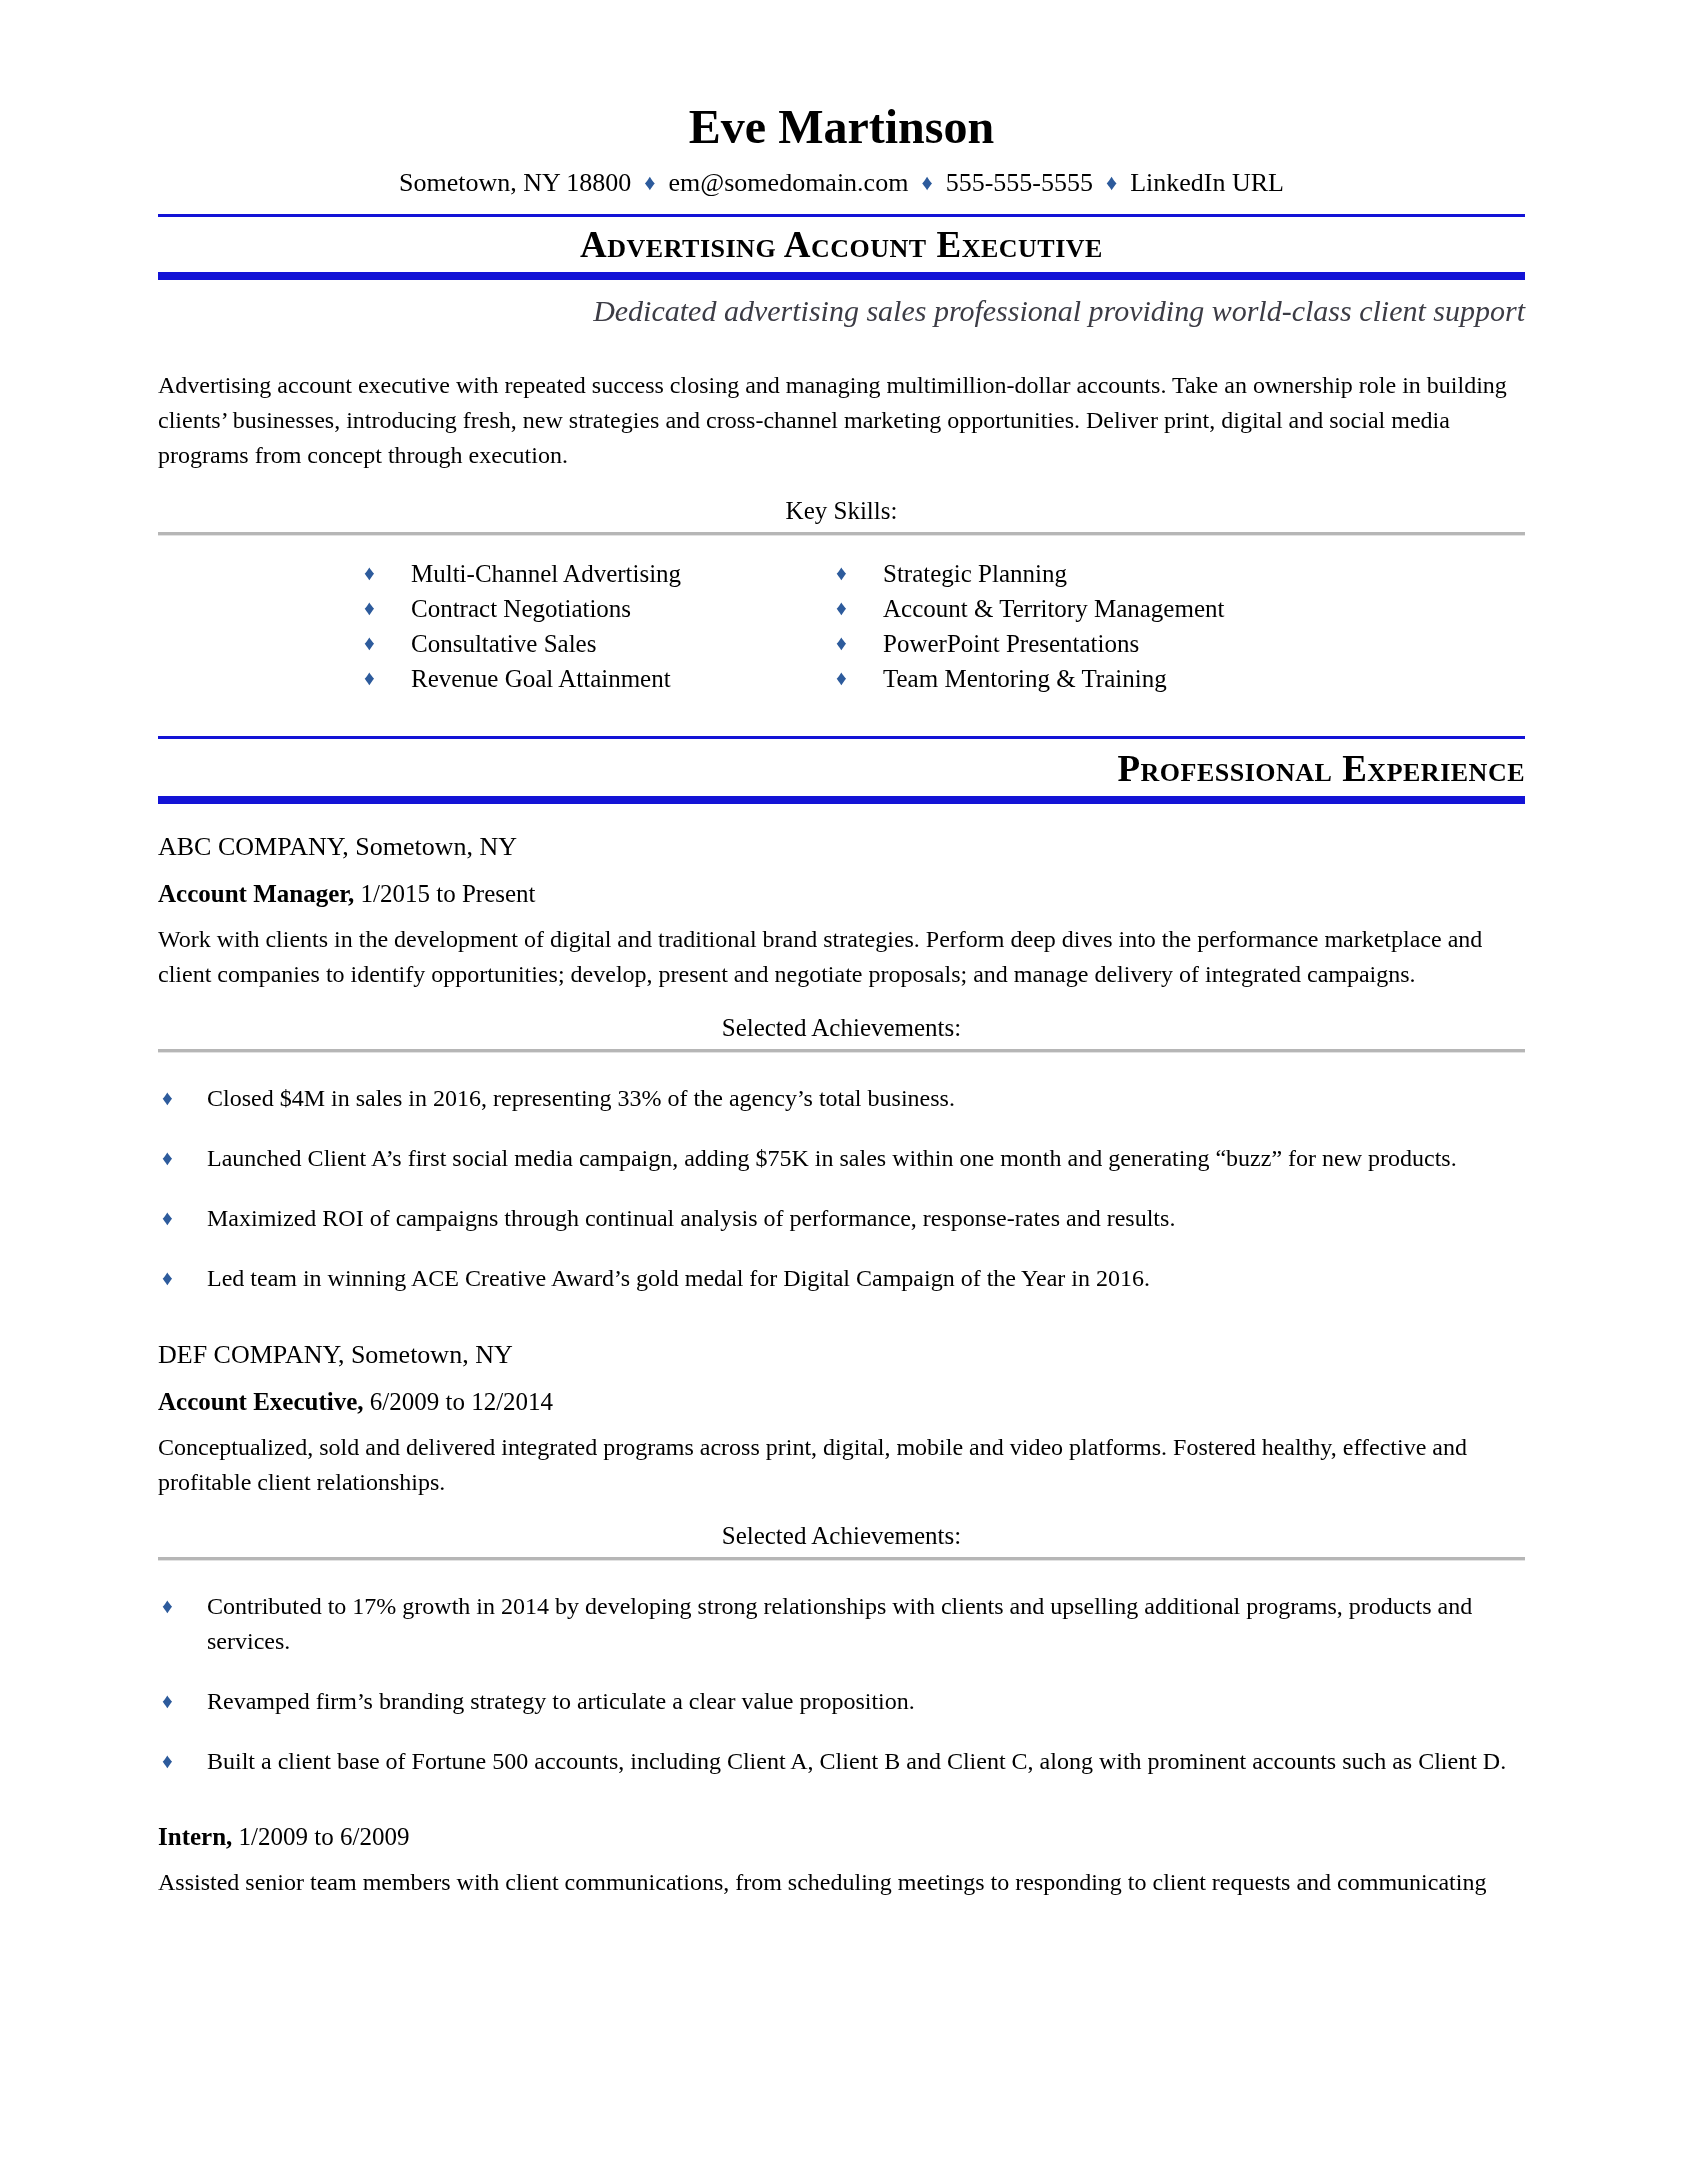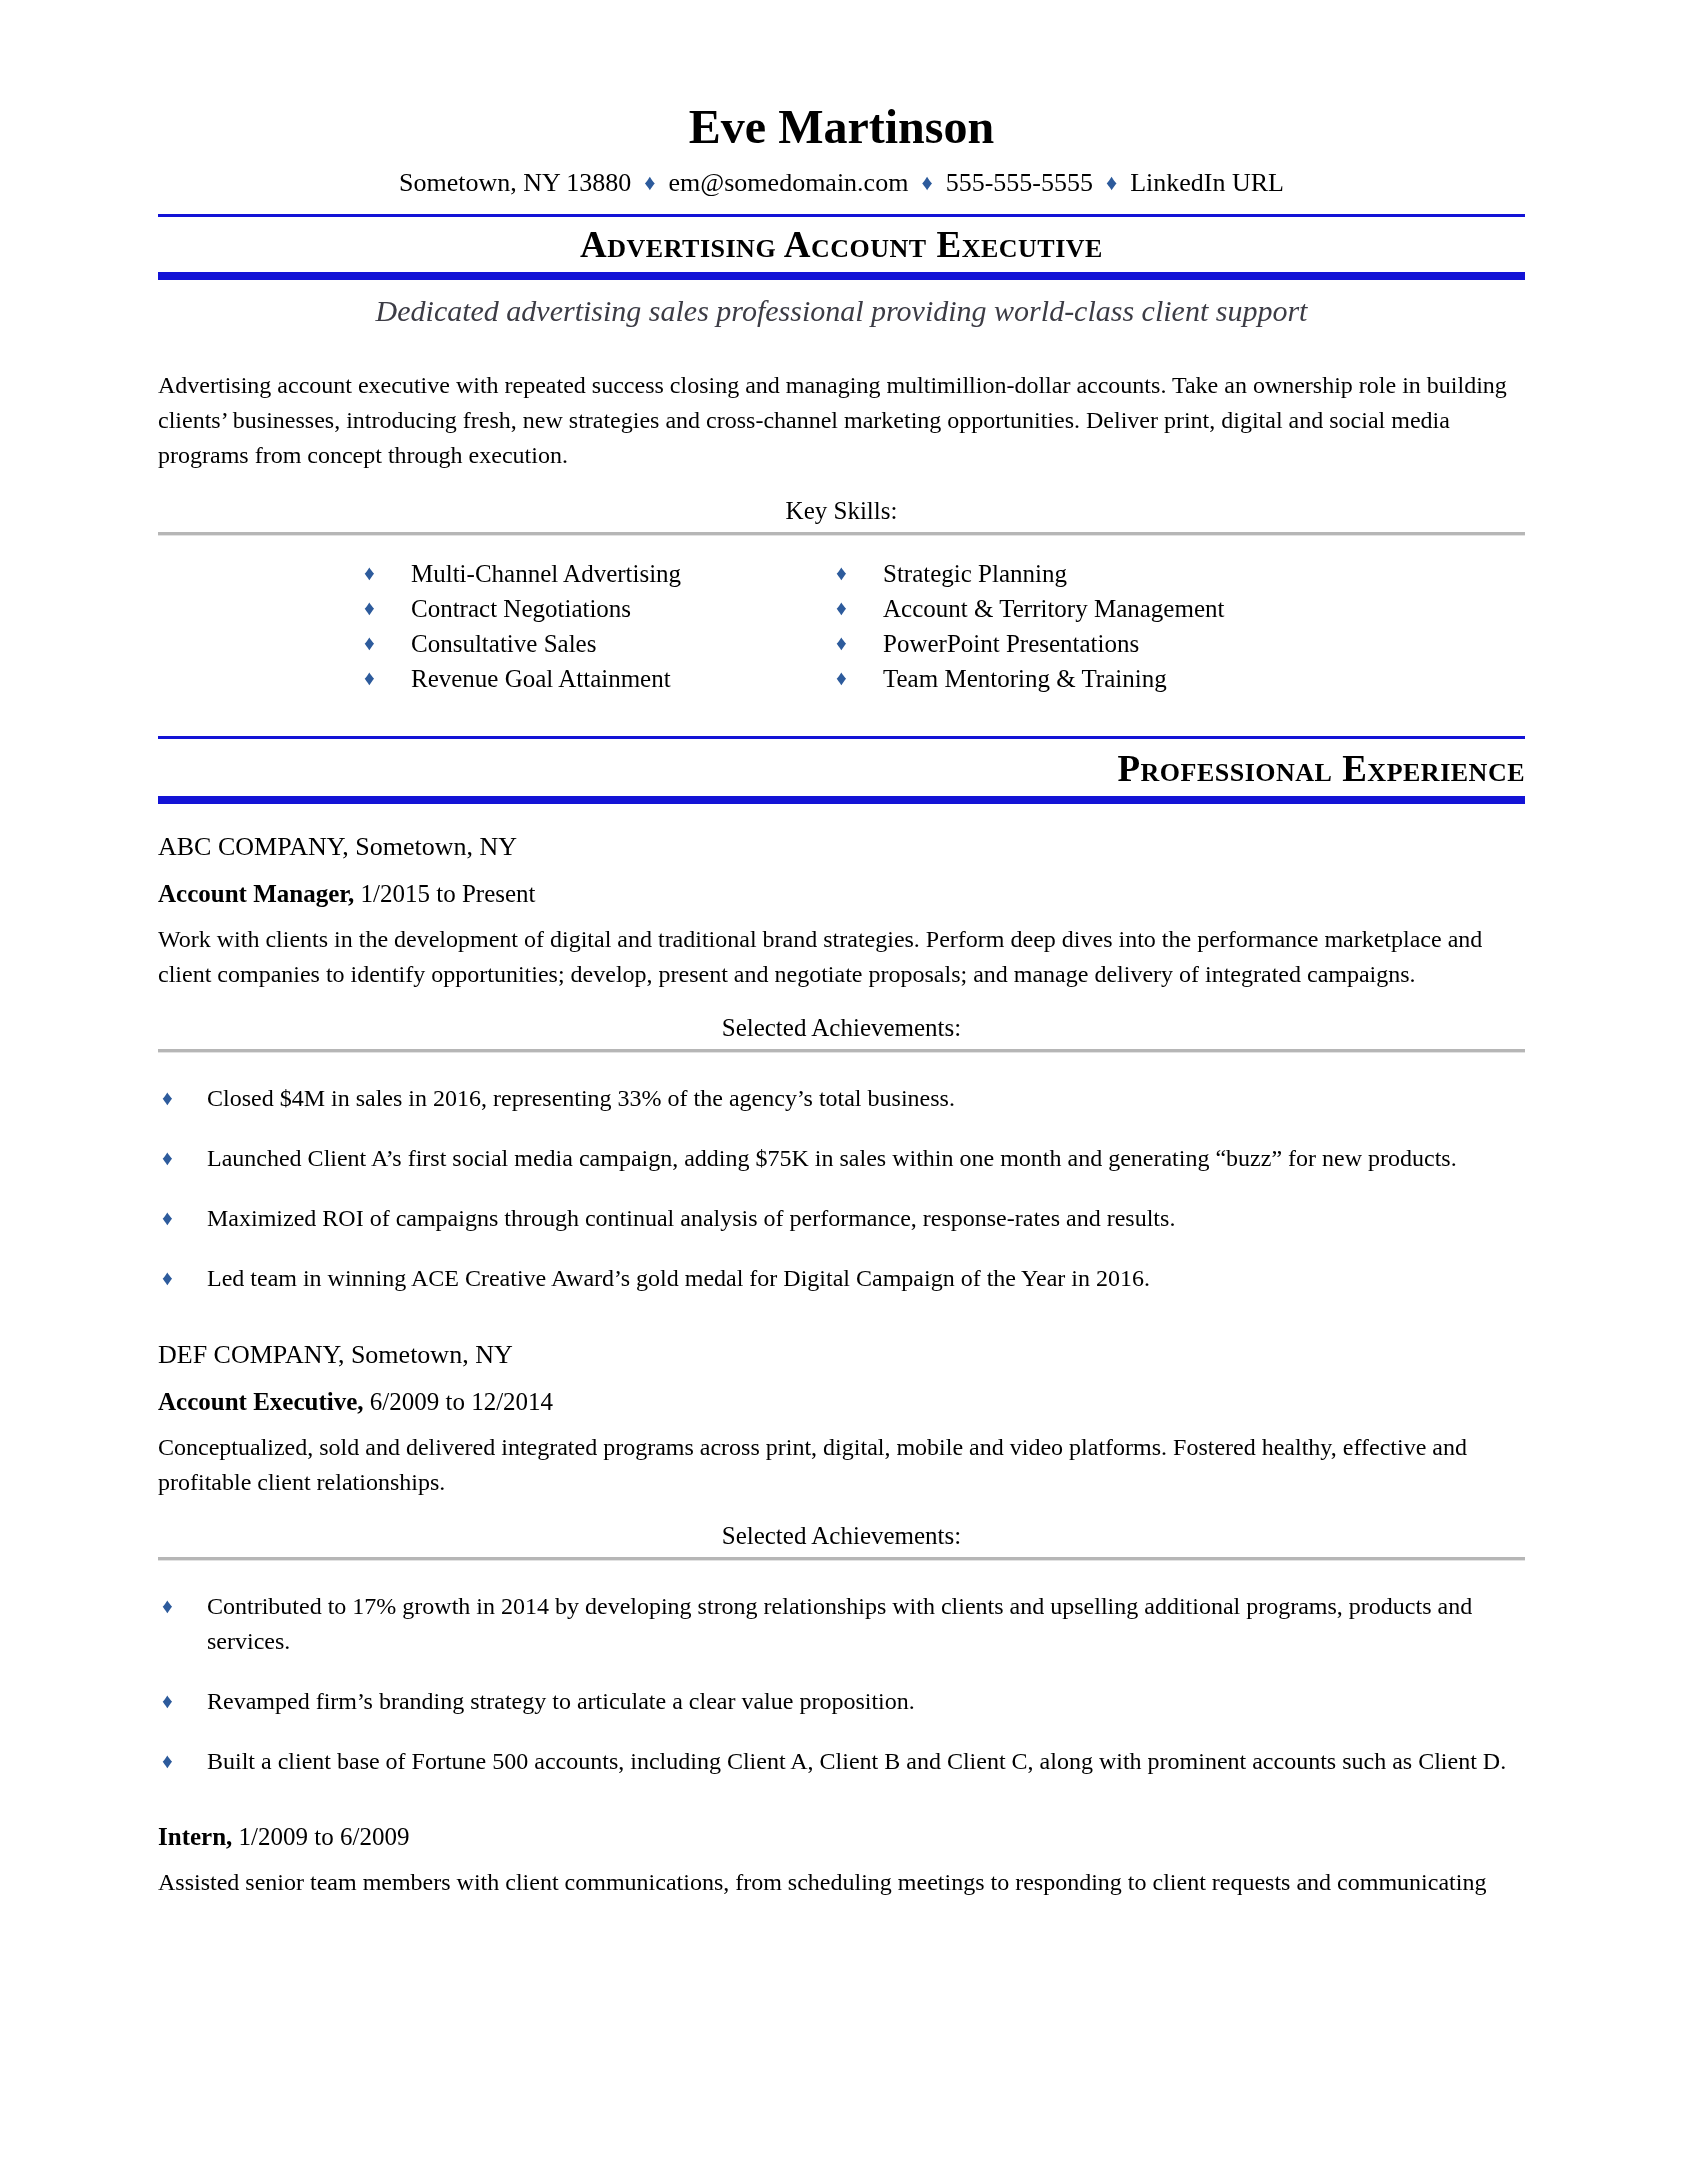--- a/index.html
+++ b/index.html
@@ -47,21 +47,21 @@
     text-align: center;
     font-size: 37px;
     font-weight: 700;
     font-variant: small-caps;
     letter-spacing: 0.5px;
     line-height: 1.1;
   }
   .mt-title-rule { margin-top: 6px; }
   .tagline {
     margin-top: 14px;
-    text-align: center;
+    text-align: right;
     font-size: 30px;
     font-style: italic;
     color: var(--tagline-gray);
   }
   .summary {
     margin-top: 40px;
     font-size: 24px;
     line-height: 35px;
   }
   .subhead {
@@ -116,21 +116,21 @@
   .edu-degree { font-weight: 700; }
 </style>
 </head>
 <body>
 
 <div class="page">
 
   <h1 class="name">Eve Martinson</h1>
 
   <div class="contact">
-    <span>Sometown, NY 13880</span><span class="dia">♦</span><span>em@somedomain.com</span><span class="dia">♦</span><span>555-555-5555</span><span class="dia">♦</span><span>LinkedIn URL</span>
+    <span>Sometown, NY 18800</span><span class="dia">♦</span><span>em@somedomain.com</span><span class="dia">♦</span><span>555-555-5555</span><span class="dia">♦</span><span>LinkedIn URL</span>
   </div>
 
   <div class="rule rule-thin-blue mt-contact-rule"></div>
 
   <h2 class="doc-title">Advertising Account Executive</h2>
   <div class="rule rule-thick-blue mt-title-rule"></div>
 
   <div class="tagline">Dedicated advertising sales professional providing world-class client support</div>
 
   <p class="summary">Advertising account executive with repeated success closing and managing multimillion-dollar accounts. Take an ownership role in building clients’ businesses, introducing fresh, new strategies and cross-channel marketing opportunities. Deliver print, digital and social media programs from concept through execution.</p>

